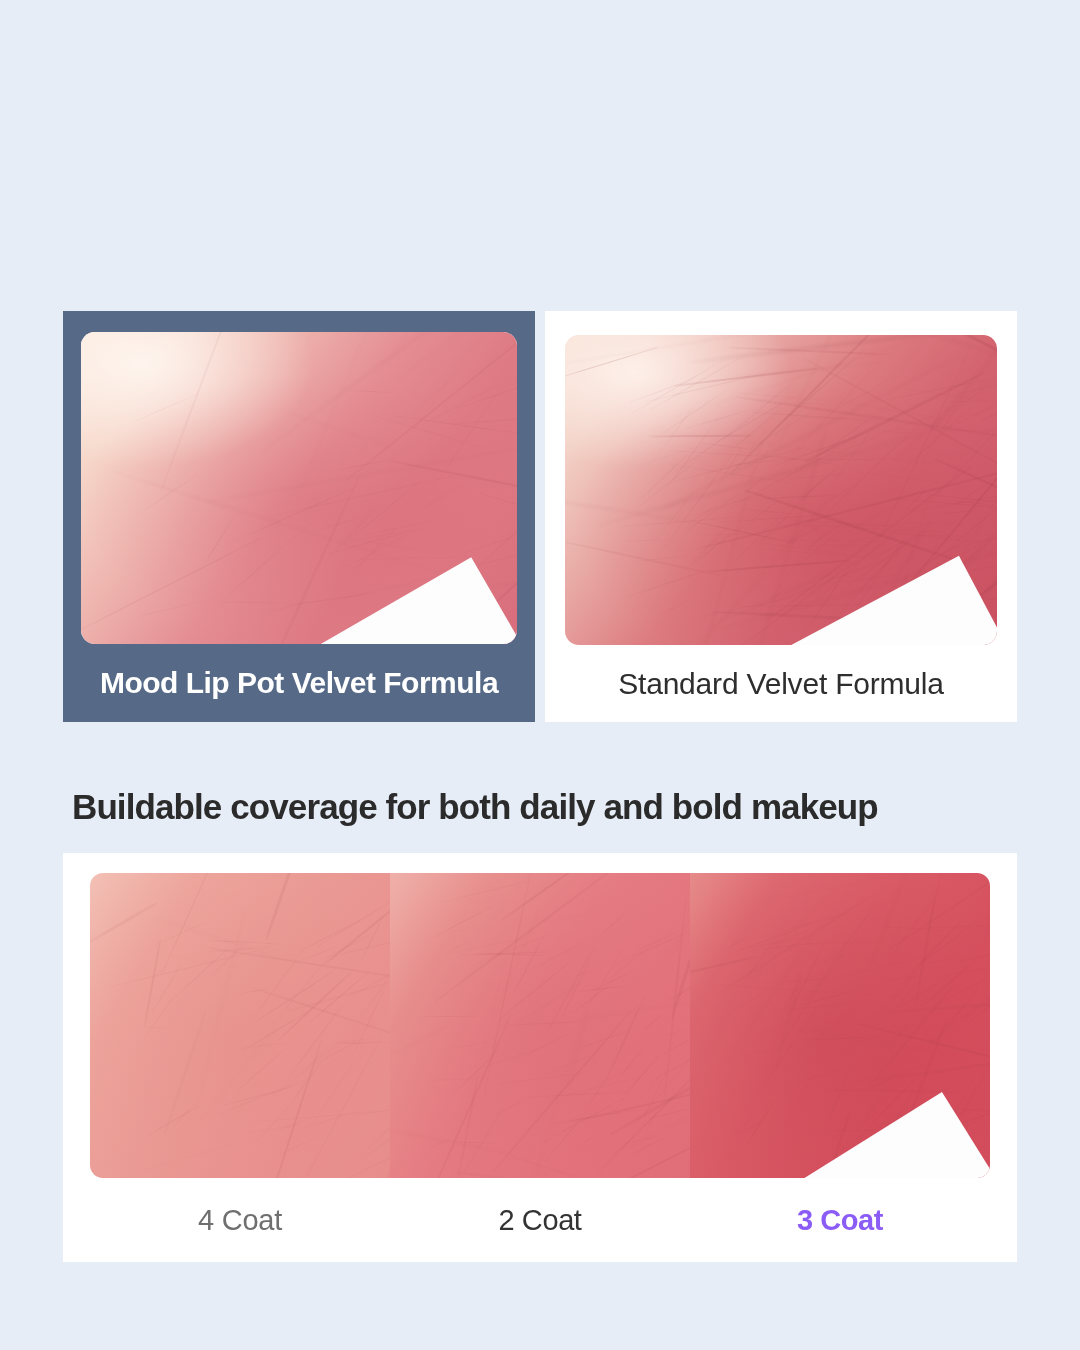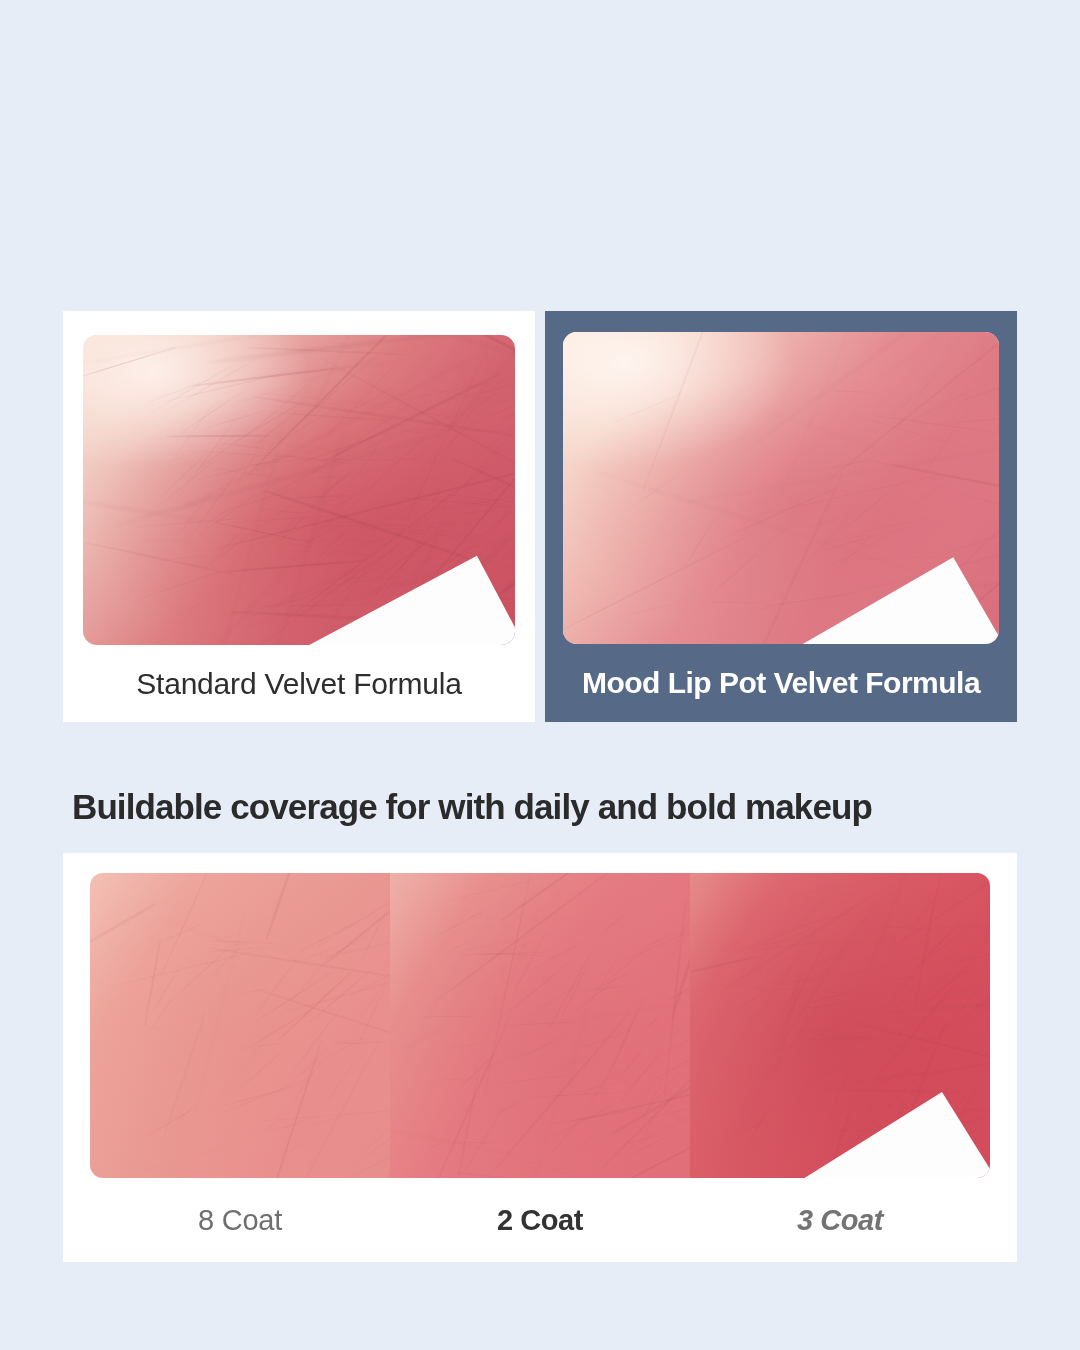--- a/index.html
+++ b/index.html
@@ -153,22 +153,22 @@
     align-items: center;
   }
   .coat-label {
     flex: 1 1 0;
     text-align: center;
     font-size: 29px;
     line-height: 1;
     white-space: nowrap;
   }
   .coat-label.w-light  { color: #6f6f6f; font-weight: normal; letter-spacing: -0.2px; }
-  .coat-label.w-medium { color: #333333; font-weight: bold;  letter-spacing: -0.4px; }
-  .coat-label.w-bold   { color: #737373; font-weight: bold;  letter-spacing: -0.4px; font-style: italic; }
+  .coat-label.w-medium { color: #333333; font-weight: normal;  letter-spacing: -0.4px; }
+  .coat-label.w-bold   { color: #8b5cf6; font-weight: bold;  letter-spacing: -0.4px; }
 
   
   .skin {
     position: absolute;
     inset: 0;
   }
   .crease {
     position: absolute;
     background: rgba(150, 60, 70, 0.22);
     border-radius: 50%;
@@ -183,20 +183,82 @@
   }
 </style>
 </head>
 <body>
 
 <div class="page">
 
 
 
   <div class="compare-row">
+
+    <div class="compare-card featured">
+      <div class="swatch-photo">
+        <div class="skin" id="skin-featured" style="background: linear-gradient(126deg, rgb(251, 230, 217) 0%, rgb(246, 214, 201) 15%, rgb(238, 180, 174) 32%, rgb(228, 141, 146) 50%, rgb(222, 122, 132) 68%, rgb(221, 119, 130) 84%, rgb(216, 109, 123) 100%);">
+            <div style="position: absolute; inset: 0px; background: radial-gradient(72% 58% at 54% 56%, rgba(210, 92, 108, 0.3) 0%, rgba(210, 92, 108, 0.08) 50%, rgba(210, 92, 108, 0) 74%), radial-gradient(56% 48% at 14% 10%, rgba(255, 248, 242, 0.9) 0%, rgba(255, 248, 242, 0) 70%);"></div>
+            <div class="crease" style="width: 78.7206%; height: 2.21693px; left: 67.8409%; top: 71.1599%; transform: rotate(-41.9011deg); opacity: 0.45;"></div>
+            <div class="crease" style="width: 41.11%; height: 1.44605px; left: 90.2508%; top: 59.7119%; transform: rotate(16.738deg); opacity: 0.33;"></div>
+            <div class="crease soft" style="width: 27.8277%; height: 1.26857px; left: 69.0108%; top: 4.29607%; transform: rotate(-36.7586deg); opacity: 0.35;"></div>
+            <div class="crease soft" style="width: 74.5495%; height: 1.58814px; left: 33.7799%; top: 7.79569%; transform: rotate(-36.508deg); opacity: 0.45;"></div>
+            <div class="crease soft" style="width: 28.0675%; height: 1.69049px; left: 44.6734%; top: 30.6899%; transform: rotate(18.5252deg); opacity: 0.34;"></div>
+            <div class="crease" style="width: 52.1113%; height: 1.01868px; left: -6.6865%; top: 81.3893%; transform: rotate(-26.9652deg); opacity: 0.46;"></div>
+            <div class="crease soft" style="width: 81.4596%; height: 2.07327px; left: 4.55175%; top: 60.7903%; transform: rotate(17.2537deg); opacity: 0.48;"></div>
+            <div class="crease soft" style="width: 67.5051%; height: 1.16978px; left: 28.154%; top: 11.6687%; transform: rotate(-67.3947deg); opacity: 0.34;"></div>
+            <div class="crease" style="width: 75.5168%; height: 2.61948px; left: 10.5131%; top: 92.5666%; transform: rotate(-65.2798deg); opacity: 0.21;"></div>
+            <div class="crease soft" style="width: 77.2223%; height: 1.65571px; left: 27.6609%; top: 45.1758%; transform: rotate(-9.75285deg); opacity: 0.36;"></div>
+            <div class="crease" style="width: 73.1735%; height: 1.96667px; left: 52.4035%; top: 15.7366%; transform: rotate(-38.8384deg); opacity: 0.31;"></div>
+            <div class="crease" style="width: 53.8175%; height: 2.26823px; left: 81.5742%; top: 52.1778%; transform: rotate(-43.0389deg); opacity: 0.22;"></div>
+            <div class="crease" style="width: 68.8926%; height: 1.69615px; left: 70.3848%; top: 50.1652%; transform: rotate(11.1188deg); opacity: 0.48;"></div>
+            <div class="crease" style="width: 45.3415%; height: 1.14002px; left: 42.4703%; top: 52.1809%; transform: rotate(-12.4149deg); opacity: 0.25;"></div>
+            <div class="crease" style="width: 66.905%; height: 1.91523px; left: -3.62031%; top: 8.07256%; transform: rotate(-69.4364deg); opacity: 0.26;"></div>
+            <div class="crease soft" style="width: 32.409%; height: 1.34005px; left: 61.2012%; top: 57.3198%; transform: rotate(-32.4711deg); opacity: 0.31;"></div>
+            <div class="crease" style="width: 28.7448%; height: 1.3272px; left: 65.1055%; top: 31.6167%; transform: rotate(16.1974deg); opacity: 0.26;"></div>
+            <div class="crease soft" style="width: 78.6789%; height: 2.50231px; left: 88.2758%; top: 74.876%; transform: rotate(-7.31472deg); opacity: 0.47;"></div>
+            <div class="crease fine" style="width: 30.4697%; left: 59.4235%; top: 72.3822%; transform: rotate(-1.51432deg); opacity: 0.29;"></div>
+            <div class="crease fine" style="width: 27.2174%; left: 84.9222%; top: 27.8546%; transform: rotate(-4.42448deg); opacity: 0.57;"></div>
+            <div class="crease fine" style="width: 25.5796%; left: 56.1348%; top: 82.4993%; transform: rotate(-13.1631deg); opacity: 0.29;"></div>
+            <div class="crease fine" style="width: 22.5755%; left: 57.6779%; top: 64.9943%; transform: rotate(-9.4397deg); opacity: 0.26;"></div>
+            <div class="crease fine" style="width: 21.587%; left: 56.2837%; top: 66.827%; transform: rotate(-15.3772deg); opacity: 0.53;"></div>
+            <div class="crease fine" style="width: 19.515%; left: 64.7164%; top: 62.1136%; transform: rotate(-11.8846deg); opacity: 0.43;"></div>
+            <div class="crease fine" style="width: 20.5806%; left: 82.9008%; top: 68.2832%; transform: rotate(-18.0439deg); opacity: 0.45;"></div>
+            <div class="crease fine" style="width: 13.1193%; left: 58.635%; top: 42.3312%; transform: rotate(-11.4369deg); opacity: 0.63;"></div>
+            <div class="crease fine" style="width: 12.8878%; left: 56.9971%; top: 62.572%; transform: rotate(-46.5767deg); opacity: 0.46;"></div>
+            <div class="crease fine" style="width: 13.1986%; left: 24.8687%; top: 67.2276%; transform: rotate(-58.4915deg); opacity: 0.69;"></div>
+            <div class="crease fine" style="width: 8.44185%; left: 55.2826%; top: 61.2635%; transform: rotate(-15.6548deg); opacity: 0.55;"></div>
+            <div class="crease fine" style="width: 14.9717%; left: 12.3387%; top: 88.8066%; transform: rotate(-13.5916deg); opacity: 0.43;"></div>
+            <div class="crease fine" style="width: 10.2661%; left: 41.9684%; top: 88.2715%; transform: rotate(-15.2469deg); opacity: 0.4;"></div>
+            <div class="crease fine" style="width: 24.7573%; left: 56.3419%; top: 57.8883%; transform: rotate(-39.4787deg); opacity: 0.41;"></div>
+            <div class="crease fine" style="width: 21.625%; left: 51.6143%; top: 63.0258%; transform: rotate(-49.2787deg); opacity: 0.29;"></div>
+            <div class="crease fine" style="width: 29.2389%; left: 71.2327%; top: 29.3722%; transform: rotate(8.02122deg); opacity: 0.72;"></div>
+            <div class="crease fine" style="width: 25.769%; left: 55.0646%; top: 69.9025%; transform: rotate(-27.6322deg); opacity: 0.3;"></div>
+            <div class="crease fine" style="width: 32.9215%; left: 72.7102%; top: 32.4206%; transform: rotate(-55.9128deg); opacity: 0.36;"></div>
+            <div class="crease fine" style="width: 16.4639%; left: 31.214%; top: 86.4182%; transform: rotate(0.565514deg); opacity: 0.42;"></div>
+            <div class="crease fine" style="width: 32.2881%; left: 84.9157%; top: 17.4393%; transform: rotate(-18.8298deg); opacity: 0.64;"></div>
+            <div class="crease fine" style="width: 24.7857%; left: 58.6783%; top: 68.2572%; transform: rotate(9.54921deg); opacity: 0.27;"></div>
+            <div class="crease fine" style="width: 10.4973%; left: 61.0626%; top: 18.9478%; transform: rotate(3.26031deg); opacity: 0.63;"></div>
+            <div class="crease fine" style="width: 16.0773%; left: 58.3929%; top: 70.8148%; transform: rotate(-45.4525deg); opacity: 0.48;"></div>
+            <div class="crease fine" style="width: 9.88043%; left: 82.9584%; top: 88.7468%; transform: rotate(-25.2877deg); opacity: 0.63;"></div>
+            <div class="crease fine" style="width: 22.6604%; left: 45.7446%; top: 85.5515%; transform: rotate(-8.31434deg); opacity: 0.69;"></div>
+            <div class="crease fine" style="width: 20.6185%; left: 69.5467%; top: 24.3645%; transform: rotate(-55.0991deg); opacity: 0.25;"></div>
+            <div class="crease fine" style="width: 29.971%; left: 34.0421%; top: 58.4871%; transform: rotate(-23.9345deg); opacity: 0.72;"></div>
+            <div class="crease fine" style="width: 23.4227%; left: 82.4868%; top: 73.3102%; transform: rotate(-14.4442deg); opacity: 0.54;"></div>
+            <div class="crease fine" style="width: 22.3851%; left: 74.9605%; top: 23.5717%; transform: rotate(-27.4863deg); opacity: 0.44;"></div>
+            <div class="crease fine" style="width: 15.4443%; left: 12.8034%; top: 51.352%; transform: rotate(-34.0622deg); opacity: 0.42;"></div>
+            <div class="crease fine" style="width: 17.2361%; left: 11.0475%; top: 23.881%; transform: rotate(-23.6299deg); opacity: 0.46;"></div>
+            <div class="crease fine" style="width: 14.6201%; left: 31.7808%; top: 77.5615%; transform: rotate(-41.0675deg); opacity: 0.69;"></div>
+            <div class="crease fine" style="width: 11.5291%; left: 75.4577%; top: 19.531%; transform: rotate(-41.7589deg); opacity: 0.39;"></div>
+            <div class="crease fine" style="width: 21.8365%; left: 36.5417%; top: 67.4197%; transform: rotate(-39.4498deg); opacity: 0.26;"></div>
+            <div class="white-corner" style="right: -6%; bottom: -12%; width: 44%; height: 46%; transform: rotate(-30deg); transform-origin: right bottom;"></div>
+          </div>
+      </div>
+      <div class="compare-label">Mood Lip Pot Velvet Formula</div>
+    </div>
 
     <div class="compare-card plain">
       <div class="swatch-photo">
         <div class="skin" id="skin-standard" style="background: linear-gradient(128deg, rgb(247, 222, 210) 0%, rgb(242, 207, 196) 14%, rgb(232, 169, 164) 30%, rgb(220, 123, 128) 48%, rgb(211, 99, 111) 66%, rgb(207, 90, 105) 82%, rgb(201, 80, 95) 100%);">
             <div style="position: absolute; inset: 0px; background: radial-gradient(78% 66% at 58% 62%, rgba(199, 66, 84, 0.4) 0%, rgba(199, 66, 84, 0.12) 48%, rgba(199, 66, 84, 0) 72%), radial-gradient(52% 44% at 16% 12%, rgba(255, 246, 240, 0.85) 0%, rgba(255, 246, 240, 0) 70%);"></div>
             <div class="crease" style="width: 38.5785%; height: 1.84318px; left: -2.12007%; top: 71.5206%; transform: rotate(12.129deg); opacity: 0.35;"></div>
             <div class="crease soft" style="width: 28.2187%; height: 1.51295px; left: 72.7093%; top: 27.0499%; transform: rotate(-41.4767deg); opacity: 0.5;"></div>
             <div class="crease" style="width: 60.5079%; height: 1.94183px; left: 40.2823%; top: 66.8445%; transform: rotate(-37.0807deg); opacity: 0.37;"></div>
             <div class="crease soft" style="width: 68.3723%; height: 1.08634px; left: 21.8982%; top: 12.5357%; transform: rotate(-17.6227deg); opacity: 0.33;"></div>
             <div class="crease" style="width: 77.4416%; height: 2.93617px; left: 66.4922%; top: 96.7275%; transform: rotate(-75.8117deg); opacity: 0.5;"></div>
@@ -390,85 +452,23 @@
             <div class="crease fine" style="width: 14.7087%; left: 36.5572%; top: 30.6701%; transform: rotate(-39.5426deg); opacity: 0.67;"></div>
             <div class="crease fine" style="width: 22.2925%; left: 62.5231%; top: 56.7917%; transform: rotate(-29.7738deg); opacity: 0.47;"></div>
             <div class="crease fine" style="width: 10.2129%; left: 61.3955%; top: 21.1133%; transform: rotate(-28.0345deg); opacity: 0.58;"></div>
             <div class="crease fine" style="width: 17.7291%; left: 67.845%; top: 84.797%; transform: rotate(-35.802deg); opacity: 0.68;"></div>
             <div class="white-corner" style="right: -6%; bottom: -10%; width: 46%; height: 44%; transform: rotate(-28deg); transform-origin: right bottom;"></div>
           </div>
       </div>
       <div class="compare-label">Standard Velvet Formula</div>
     </div>
 
-    <div class="compare-card featured">
-      <div class="swatch-photo">
-        <div class="skin" id="skin-featured" style="background: linear-gradient(126deg, rgb(251, 230, 217) 0%, rgb(246, 214, 201) 15%, rgb(238, 180, 174) 32%, rgb(228, 141, 146) 50%, rgb(222, 122, 132) 68%, rgb(221, 119, 130) 84%, rgb(216, 109, 123) 100%);">
-            <div style="position: absolute; inset: 0px; background: radial-gradient(72% 58% at 54% 56%, rgba(210, 92, 108, 0.3) 0%, rgba(210, 92, 108, 0.08) 50%, rgba(210, 92, 108, 0) 74%), radial-gradient(56% 48% at 14% 10%, rgba(255, 248, 242, 0.9) 0%, rgba(255, 248, 242, 0) 70%);"></div>
-            <div class="crease" style="width: 78.7206%; height: 2.21693px; left: 67.8409%; top: 71.1599%; transform: rotate(-41.9011deg); opacity: 0.45;"></div>
-            <div class="crease" style="width: 41.11%; height: 1.44605px; left: 90.2508%; top: 59.7119%; transform: rotate(16.738deg); opacity: 0.33;"></div>
-            <div class="crease soft" style="width: 27.8277%; height: 1.26857px; left: 69.0108%; top: 4.29607%; transform: rotate(-36.7586deg); opacity: 0.35;"></div>
-            <div class="crease soft" style="width: 74.5495%; height: 1.58814px; left: 33.7799%; top: 7.79569%; transform: rotate(-36.508deg); opacity: 0.45;"></div>
-            <div class="crease soft" style="width: 28.0675%; height: 1.69049px; left: 44.6734%; top: 30.6899%; transform: rotate(18.5252deg); opacity: 0.34;"></div>
-            <div class="crease" style="width: 52.1113%; height: 1.01868px; left: -6.6865%; top: 81.3893%; transform: rotate(-26.9652deg); opacity: 0.46;"></div>
-            <div class="crease soft" style="width: 81.4596%; height: 2.07327px; left: 4.55175%; top: 60.7903%; transform: rotate(17.2537deg); opacity: 0.48;"></div>
-            <div class="crease soft" style="width: 67.5051%; height: 1.16978px; left: 28.154%; top: 11.6687%; transform: rotate(-67.3947deg); opacity: 0.34;"></div>
-            <div class="crease" style="width: 75.5168%; height: 2.61948px; left: 10.5131%; top: 92.5666%; transform: rotate(-65.2798deg); opacity: 0.21;"></div>
-            <div class="crease soft" style="width: 77.2223%; height: 1.65571px; left: 27.6609%; top: 45.1758%; transform: rotate(-9.75285deg); opacity: 0.36;"></div>
-            <div class="crease" style="width: 73.1735%; height: 1.96667px; left: 52.4035%; top: 15.7366%; transform: rotate(-38.8384deg); opacity: 0.31;"></div>
-            <div class="crease" style="width: 53.8175%; height: 2.26823px; left: 81.5742%; top: 52.1778%; transform: rotate(-43.0389deg); opacity: 0.22;"></div>
-            <div class="crease" style="width: 68.8926%; height: 1.69615px; left: 70.3848%; top: 50.1652%; transform: rotate(11.1188deg); opacity: 0.48;"></div>
-            <div class="crease" style="width: 45.3415%; height: 1.14002px; left: 42.4703%; top: 52.1809%; transform: rotate(-12.4149deg); opacity: 0.25;"></div>
-            <div class="crease" style="width: 66.905%; height: 1.91523px; left: -3.62031%; top: 8.07256%; transform: rotate(-69.4364deg); opacity: 0.26;"></div>
-            <div class="crease soft" style="width: 32.409%; height: 1.34005px; left: 61.2012%; top: 57.3198%; transform: rotate(-32.4711deg); opacity: 0.31;"></div>
-            <div class="crease" style="width: 28.7448%; height: 1.3272px; left: 65.1055%; top: 31.6167%; transform: rotate(16.1974deg); opacity: 0.26;"></div>
-            <div class="crease soft" style="width: 78.6789%; height: 2.50231px; left: 88.2758%; top: 74.876%; transform: rotate(-7.31472deg); opacity: 0.47;"></div>
-            <div class="crease fine" style="width: 30.4697%; left: 59.4235%; top: 72.3822%; transform: rotate(-1.51432deg); opacity: 0.29;"></div>
-            <div class="crease fine" style="width: 27.2174%; left: 84.9222%; top: 27.8546%; transform: rotate(-4.42448deg); opacity: 0.57;"></div>
-            <div class="crease fine" style="width: 25.5796%; left: 56.1348%; top: 82.4993%; transform: rotate(-13.1631deg); opacity: 0.29;"></div>
-            <div class="crease fine" style="width: 22.5755%; left: 57.6779%; top: 64.9943%; transform: rotate(-9.4397deg); opacity: 0.26;"></div>
-            <div class="crease fine" style="width: 21.587%; left: 56.2837%; top: 66.827%; transform: rotate(-15.3772deg); opacity: 0.53;"></div>
-            <div class="crease fine" style="width: 19.515%; left: 64.7164%; top: 62.1136%; transform: rotate(-11.8846deg); opacity: 0.43;"></div>
-            <div class="crease fine" style="width: 20.5806%; left: 82.9008%; top: 68.2832%; transform: rotate(-18.0439deg); opacity: 0.45;"></div>
-            <div class="crease fine" style="width: 13.1193%; left: 58.635%; top: 42.3312%; transform: rotate(-11.4369deg); opacity: 0.63;"></div>
-            <div class="crease fine" style="width: 12.8878%; left: 56.9971%; top: 62.572%; transform: rotate(-46.5767deg); opacity: 0.46;"></div>
-            <div class="crease fine" style="width: 13.1986%; left: 24.8687%; top: 67.2276%; transform: rotate(-58.4915deg); opacity: 0.69;"></div>
-            <div class="crease fine" style="width: 8.44185%; left: 55.2826%; top: 61.2635%; transform: rotate(-15.6548deg); opacity: 0.55;"></div>
-            <div class="crease fine" style="width: 14.9717%; left: 12.3387%; top: 88.8066%; transform: rotate(-13.5916deg); opacity: 0.43;"></div>
-            <div class="crease fine" style="width: 10.2661%; left: 41.9684%; top: 88.2715%; transform: rotate(-15.2469deg); opacity: 0.4;"></div>
-            <div class="crease fine" style="width: 24.7573%; left: 56.3419%; top: 57.8883%; transform: rotate(-39.4787deg); opacity: 0.41;"></div>
-            <div class="crease fine" style="width: 21.625%; left: 51.6143%; top: 63.0258%; transform: rotate(-49.2787deg); opacity: 0.29;"></div>
-            <div class="crease fine" style="width: 29.2389%; left: 71.2327%; top: 29.3722%; transform: rotate(8.02122deg); opacity: 0.72;"></div>
-            <div class="crease fine" style="width: 25.769%; left: 55.0646%; top: 69.9025%; transform: rotate(-27.6322deg); opacity: 0.3;"></div>
-            <div class="crease fine" style="width: 32.9215%; left: 72.7102%; top: 32.4206%; transform: rotate(-55.9128deg); opacity: 0.36;"></div>
-            <div class="crease fine" style="width: 16.4639%; left: 31.214%; top: 86.4182%; transform: rotate(0.565514deg); opacity: 0.42;"></div>
-            <div class="crease fine" style="width: 32.2881%; left: 84.9157%; top: 17.4393%; transform: rotate(-18.8298deg); opacity: 0.64;"></div>
-            <div class="crease fine" style="width: 24.7857%; left: 58.6783%; top: 68.2572%; transform: rotate(9.54921deg); opacity: 0.27;"></div>
-            <div class="crease fine" style="width: 10.4973%; left: 61.0626%; top: 18.9478%; transform: rotate(3.26031deg); opacity: 0.63;"></div>
-            <div class="crease fine" style="width: 16.0773%; left: 58.3929%; top: 70.8148%; transform: rotate(-45.4525deg); opacity: 0.48;"></div>
-            <div class="crease fine" style="width: 9.88043%; left: 82.9584%; top: 88.7468%; transform: rotate(-25.2877deg); opacity: 0.63;"></div>
-            <div class="crease fine" style="width: 22.6604%; left: 45.7446%; top: 85.5515%; transform: rotate(-8.31434deg); opacity: 0.69;"></div>
-            <div class="crease fine" style="width: 20.6185%; left: 69.5467%; top: 24.3645%; transform: rotate(-55.0991deg); opacity: 0.25;"></div>
-            <div class="crease fine" style="width: 29.971%; left: 34.0421%; top: 58.4871%; transform: rotate(-23.9345deg); opacity: 0.72;"></div>
-            <div class="crease fine" style="width: 23.4227%; left: 82.4868%; top: 73.3102%; transform: rotate(-14.4442deg); opacity: 0.54;"></div>
-            <div class="crease fine" style="width: 22.3851%; left: 74.9605%; top: 23.5717%; transform: rotate(-27.4863deg); opacity: 0.44;"></div>
-            <div class="crease fine" style="width: 15.4443%; left: 12.8034%; top: 51.352%; transform: rotate(-34.0622deg); opacity: 0.42;"></div>
-            <div class="crease fine" style="width: 17.2361%; left: 11.0475%; top: 23.881%; transform: rotate(-23.6299deg); opacity: 0.46;"></div>
-            <div class="crease fine" style="width: 14.6201%; left: 31.7808%; top: 77.5615%; transform: rotate(-41.0675deg); opacity: 0.69;"></div>
-            <div class="crease fine" style="width: 11.5291%; left: 75.4577%; top: 19.531%; transform: rotate(-41.7589deg); opacity: 0.39;"></div>
-            <div class="crease fine" style="width: 21.8365%; left: 36.5417%; top: 67.4197%; transform: rotate(-39.4498deg); opacity: 0.26;"></div>
-            <div class="white-corner" style="right: -6%; bottom: -12%; width: 44%; height: 46%; transform: rotate(-30deg); transform-origin: right bottom;"></div>
-          </div>
-      </div>
-      <div class="compare-label">Mood Lip Pot Velvet Formula</div>
-    </div>
-
   </div>
 
-  <div class="section-heading" id="heading-buildable">Buildable coverage for with daily and bold makeup</div>
+  <div class="section-heading" id="heading-buildable">Buildable coverage for both daily and bold makeup</div>
 
   <div class="buildable-card">
     <div class="coat-strip">
       <div class="coat-cell">
           <div class="skin" id="skin-coat1" style="background: linear-gradient(122deg, rgb(243, 192, 181) 0%, rgb(237, 166, 157) 22%, rgb(234, 154, 148) 48%, rgb(233, 145, 143) 74%, rgb(231, 142, 141) 100%);">
             <div style="position: absolute; inset: 0px; background: radial-gradient(86% 80% at 46% 52%, rgba(226, 126, 124, 0.22) 0%, rgba(226, 126, 124, 0) 76%);"></div>
             <div class="crease" style="width: 64.9968%; height: 1.43754px; left: 79.5596%; top: 71.6409%; transform: rotate(-43.9638deg); opacity: 0.29;"></div>
             <div class="crease" style="width: 26.8758%; height: 2.56427px; left: -3.13786%; top: 16.1626%; transform: rotate(-30.1865deg); opacity: 0.33;"></div>
             <div class="crease" style="width: 71.3327%; height: 1.85231px; left: 30.7061%; top: 87.694%; transform: rotate(-72.1418deg); opacity: 0.43;"></div>
             <div class="crease" style="width: 66.0826%; height: 2.09029px; left: 52.9376%; top: 47.4491%; transform: rotate(18.0195deg); opacity: 0.27;"></div>
@@ -735,19 +735,19 @@
             <div class="crease fine" style="width: 27.6744%; left: 38.5999%; top: 22.4803%; transform: rotate(-2.64139deg); opacity: 0.27;"></div>
             <div class="crease fine" style="width: 31.7193%; left: 50.4123%; top: 76.3997%; transform: rotate(-46.1766deg); opacity: 0.74;"></div>
             <div class="crease fine" style="width: 25.0047%; left: 78.0952%; top: 38.547%; transform: rotate(-26.788deg); opacity: 0.28;"></div>
             <div class="crease fine" style="width: 26.0657%; left: 78.2399%; top: 32.4972%; transform: rotate(-9.2757deg); opacity: 0.36;"></div>
             <div class="crease fine" style="width: 25.4563%; left: 67.122%; top: 87.8579%; transform: rotate(-24.4265deg); opacity: 0.56;"></div>
             <div class="white-corner" style="right: -12%; bottom: -16%; width: 58%; height: 52%; transform: rotate(-32deg); transform-origin: right bottom;"></div>
           </div>
         </div>
     </div>
     <div class="coat-labels">
-      <div class="coat-label w-light">8 Coat</div>
+      <div class="coat-label w-light">4 Coat</div>
       <div class="coat-label w-medium">2 Coat</div>
       <div class="coat-label w-bold">3 Coat</div>
     </div>
   </div>
 
 </div>
 
 </body></html>

